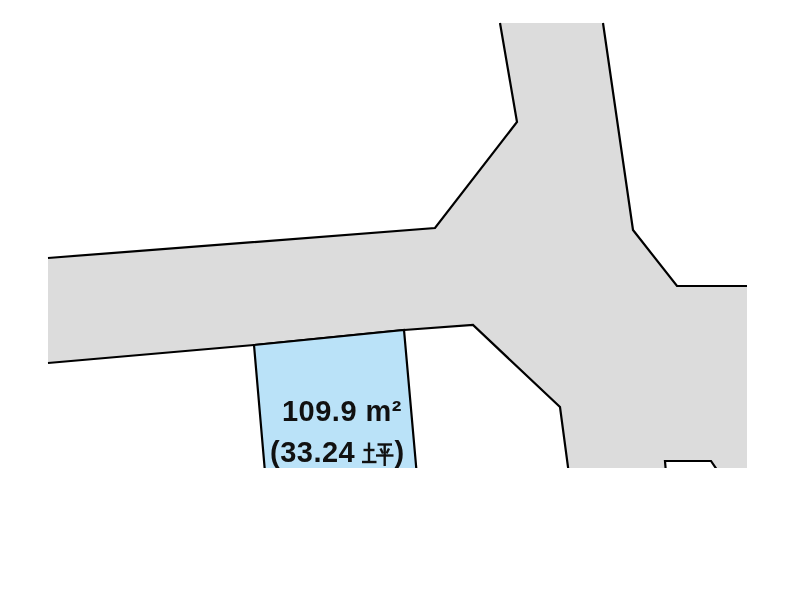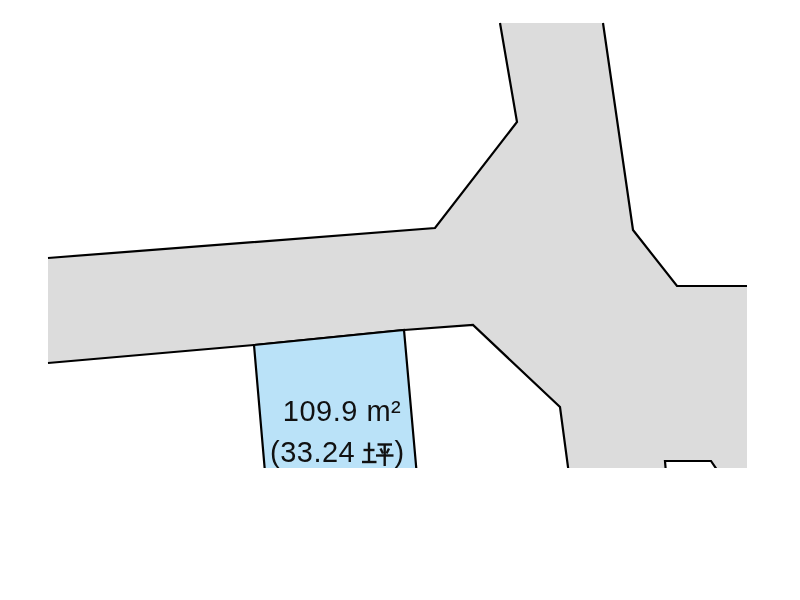--- a/index.html
+++ b/index.html
@@ -6,20 +6,21 @@
     margin: 0;
     padding: 0;
     background: #ffffff;
   }
   .stage {
     position: relative;
     width: 800px;
     height: 468px;
     background: #ffffff;
     overflow: hidden;
+    font-weight: bold;
   }
   .map-svg {
     display: block;
     width: 800px;
     height: 600px;
   }
   .road-fill {
     stroke: none;
   }
   .road-edge {

